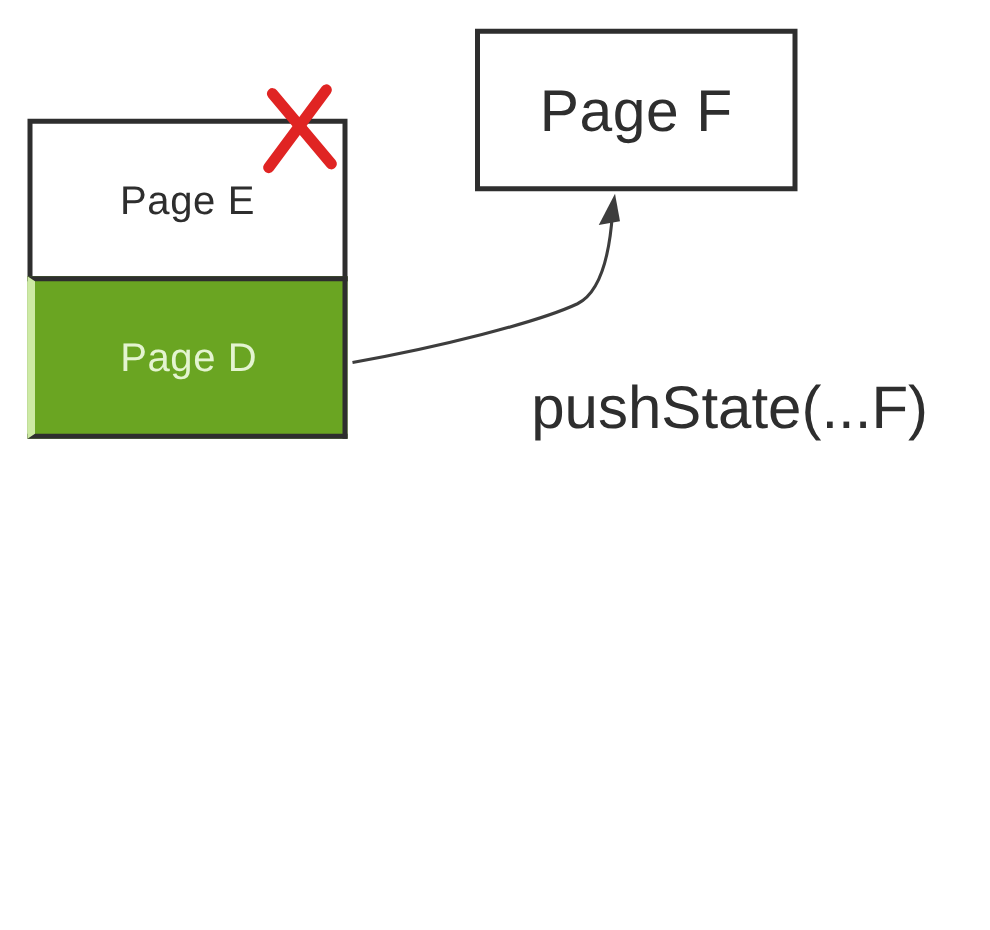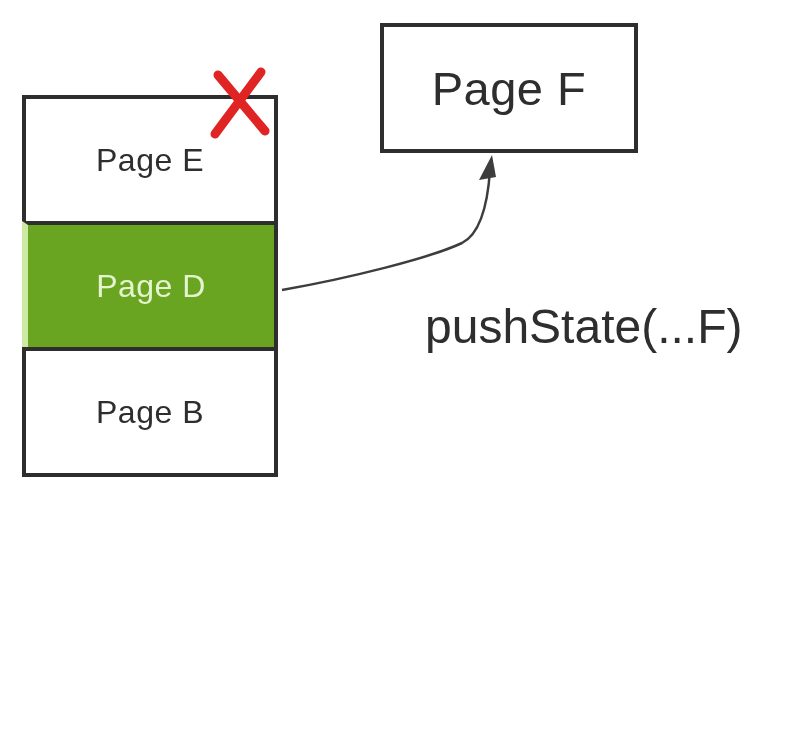--- a/index.html
+++ b/index.html
@@ -106,23 +106,20 @@
 
 <div class="canvas">
 
   <div class="stack">
     <div class="stack-box">
       <span>Page E</span>
     </div>
     <div class="stack-box current">
       <span>Page D</span>
     </div>
-    <div class="stack-box">
-      <span>Page B</span>
-    </div>
   </div>
 
   <svg class="x-svg" width="64" height="74" viewBox="0 0 64 74" aria-hidden="true">
     <line x1="10" y1="10" x2="57" y2="66"></line>
     <line x1="53" y1="7" x2="7" y2="69"></line>
   </svg>
 
   <div class="page-f">
     <span>Page F</span>
   </div>

